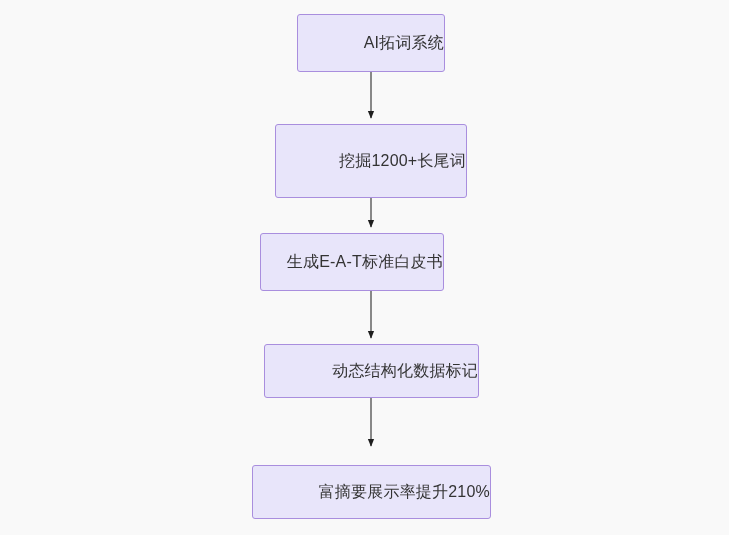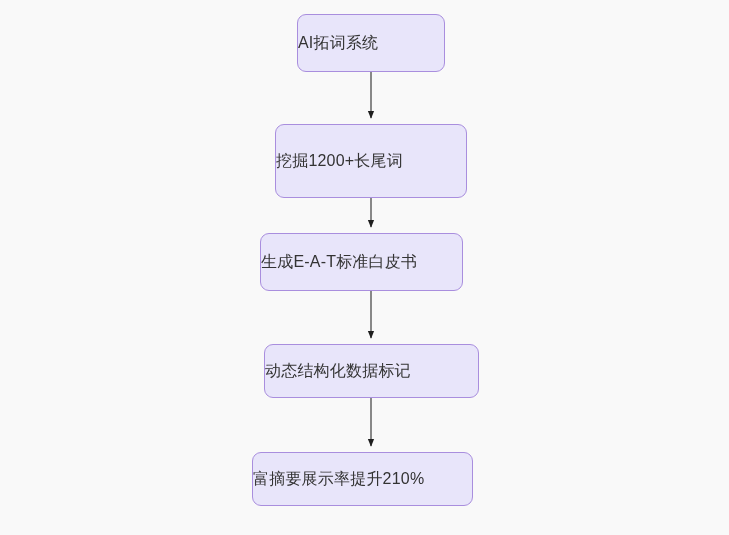--- a/index.html
+++ b/index.html
@@ -28,43 +28,43 @@
     width: 729px;
     height: 535px;
     pointer-events: none;
   }
 
   .node {
     position: absolute;
     box-sizing: border-box;
     background: #e8e5fa;
     border: 1.4px solid #a98ede;
-    border-radius: 9px;
+    border-radius: 3px;
     display: flex;
     align-items: center;
-    justify-content: flex-start;
+    justify-content: flex-end;
     color: #333333;
     font-size: 16px;
     line-height: 1.2;
     letter-spacing: 0.2px;
     white-space: nowrap;
   }
 
   .node-label {
     color: #333333;
     font-size: 16px;
     text-align: center;
   }
 
   
   #node-1 { left: 297px; top: 14px;  width: 148px; height: 58px; }
   #node-2 { left: 275px; top: 124px; width: 192px; height: 74px; }
-  #node-3 { left: 260px; top: 233px; width: 203px; height: 58px; }
+  #node-3 { left: 260px; top: 233px; width: 184px; height: 58px; }
   #node-4 { left: 264px; top: 344px; width: 215px; height: 54px; }
-  #node-5 { left: 252px; top: 452px; width: 221px; height: 54px; }
+  #node-5 { left: 252px; top: 465px; width: 239px; height: 54px; }
 </style>
 </head>
 <body>
 
 <div id="flowchart">
 
   <svg class="edge-layer" viewBox="0 0 729 535" width="729" height="535" xmlns="http://www.w3.org/2000/svg">
     <defs>
       <marker id="arrowhead" markerWidth="9" markerHeight="9" refX="7.2" refY="3.6" orient="auto" markerUnits="userSpaceOnUse">
         <path d="M0,0.4 L8,3.6 L0,6.8 z" fill="#1f1f1f"></path>

